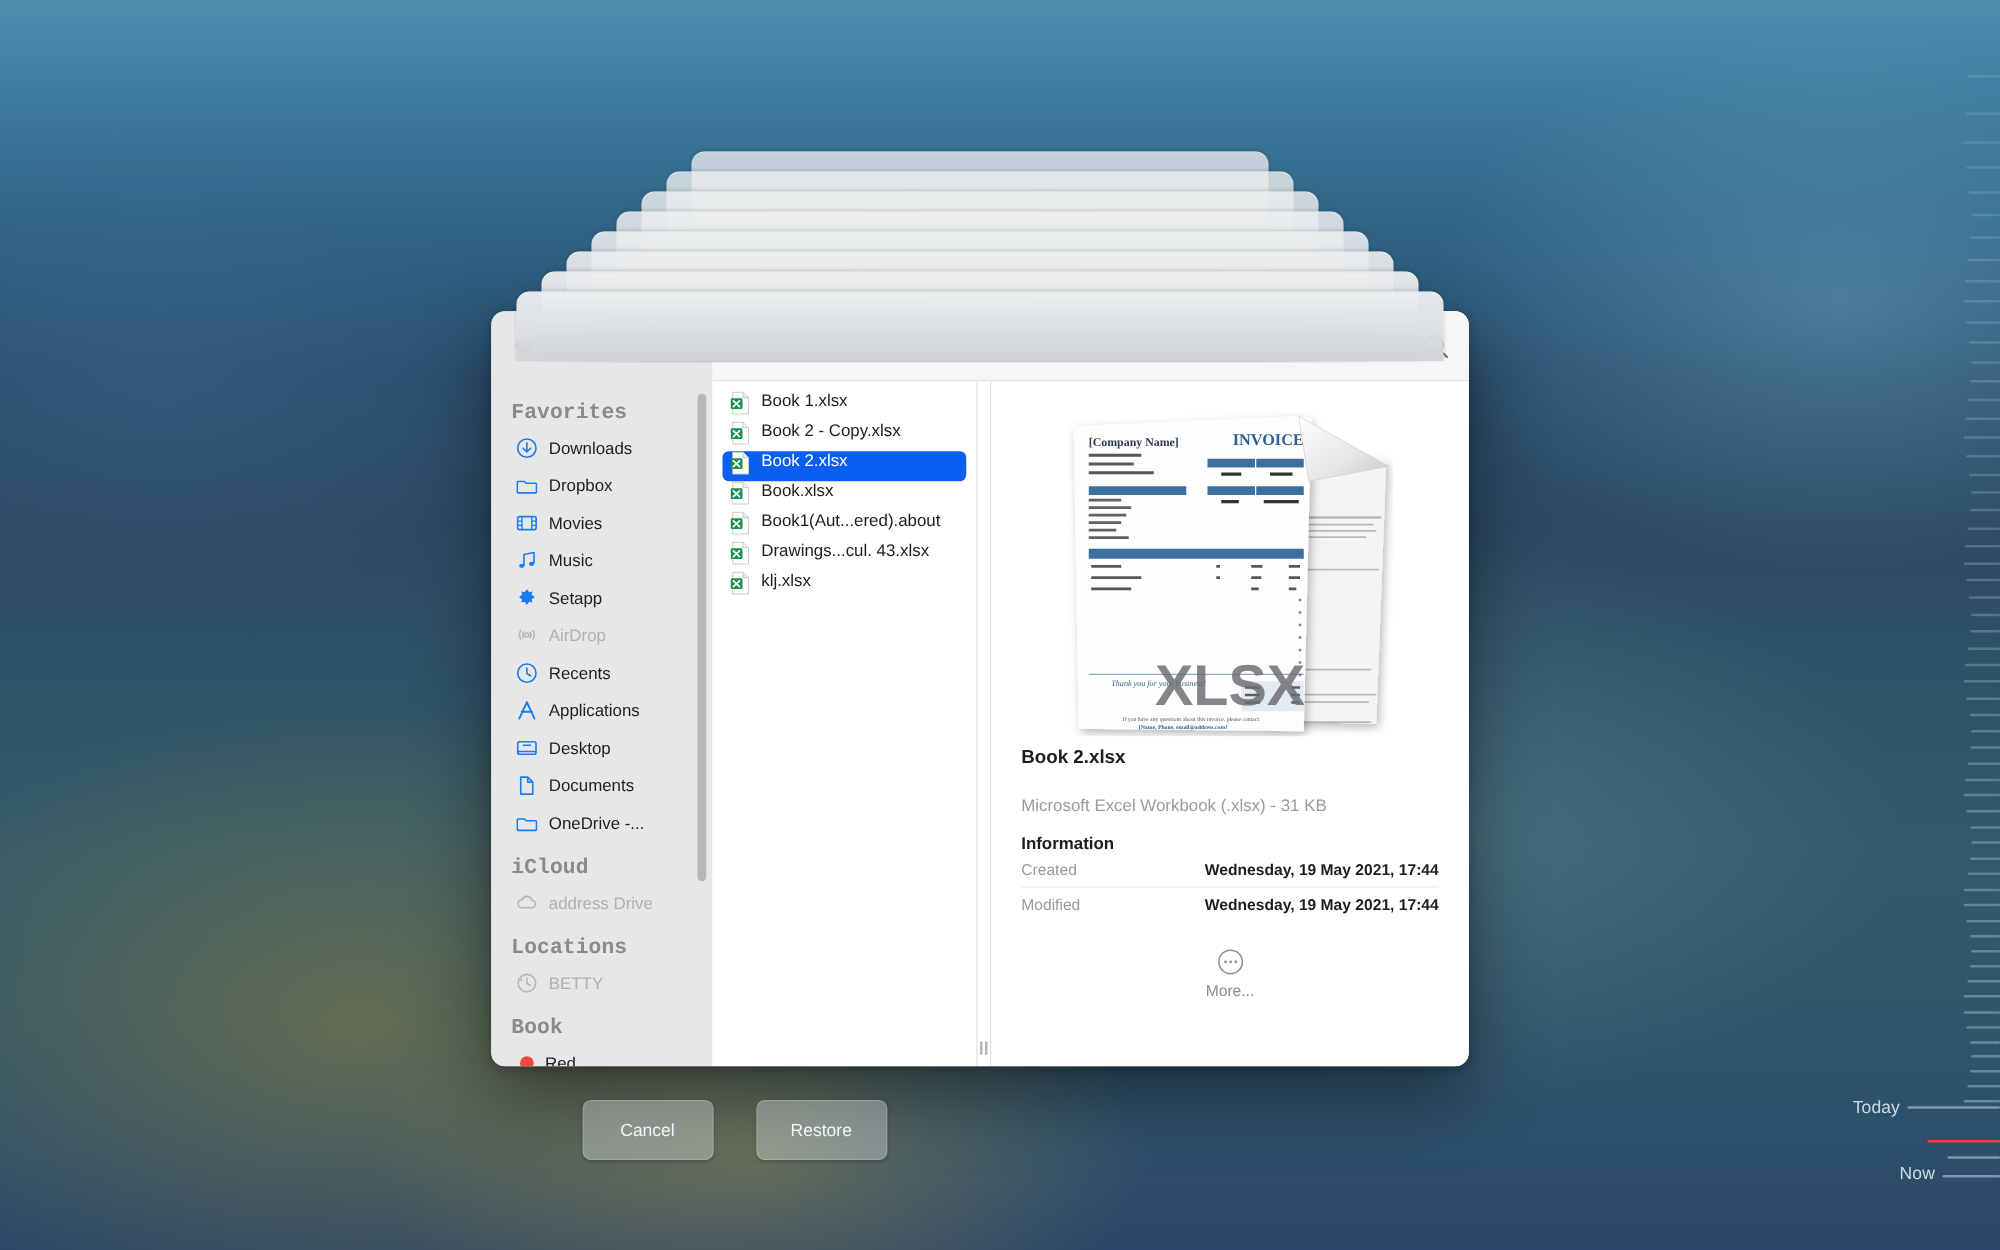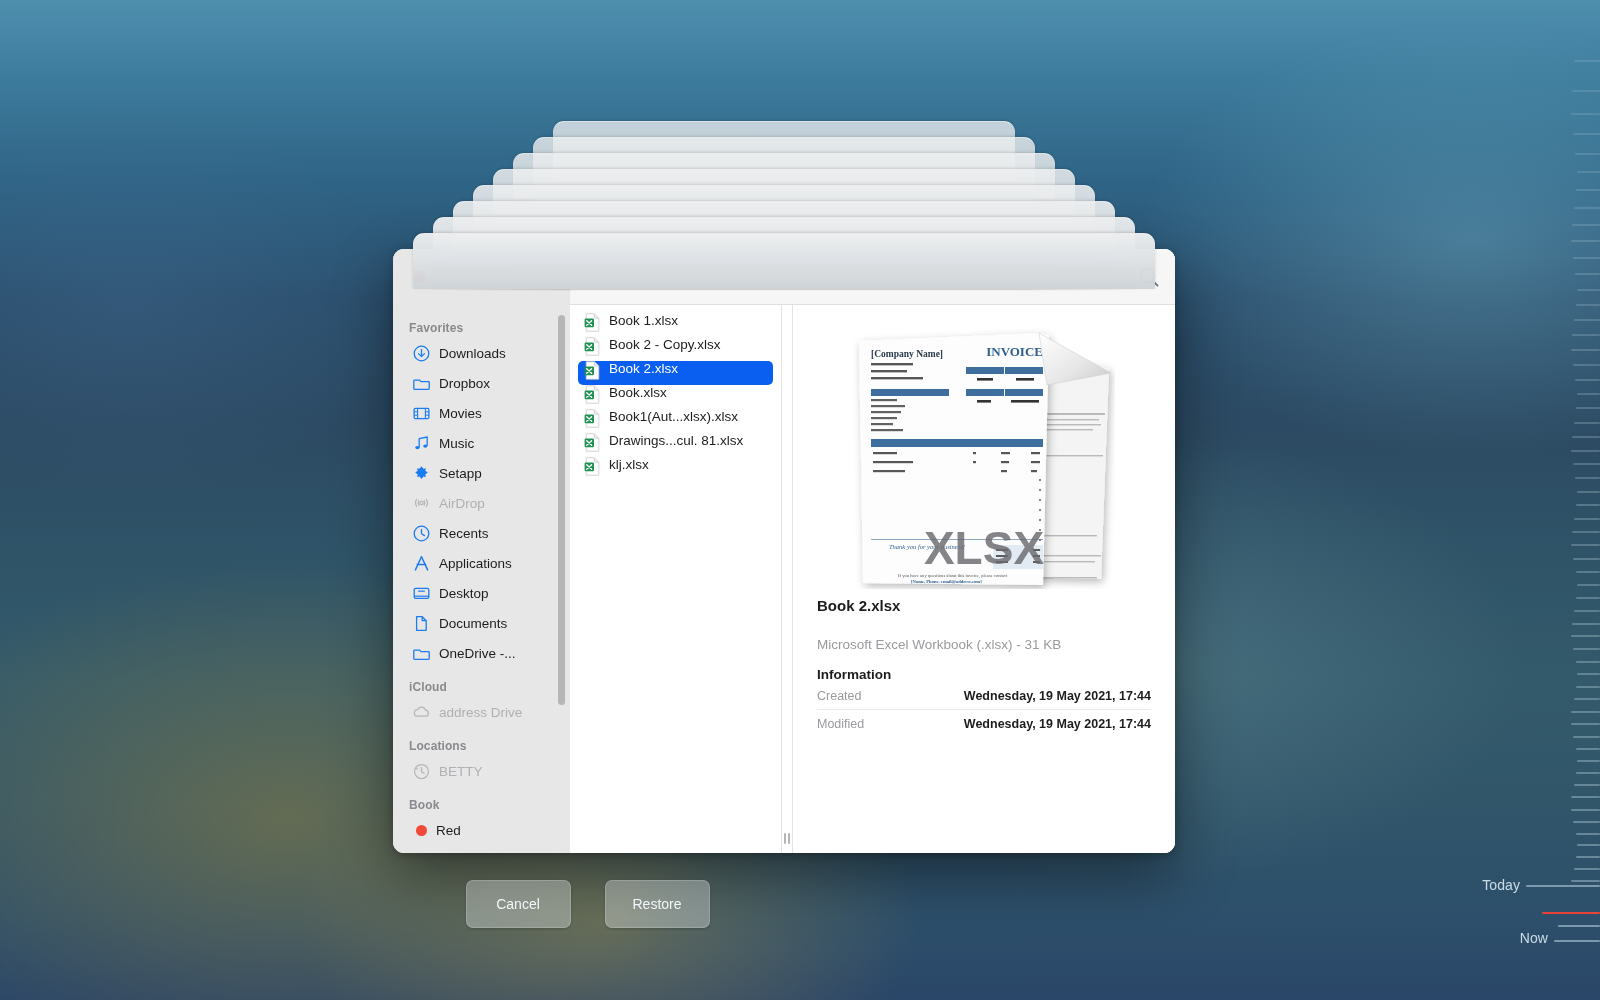--- a/index.html
+++ b/index.html
@@ -94,25 +94,26 @@
   .tl.red { background: #fb5a4f; }
   .tl.amber { background: #c9c9c9; }
   .tl.green { background: #c9c9c9; }
 
   #sidebar-scroll {
     position: absolute;
     top: 56px; left: 0; right: 0; bottom: 0;
     padding: 6px 0 0 0;
   }
   .side-section {
-    font-size: 12px;
+    font-size: 17px;
     font-weight: bold;
     color: #8a8a8e;
     padding: 10px 4px 5px 16px;
     letter-spacing: .1px;
+    font-family: Liberation Mono, monospace;
   }
   .side-item {
     display: flex; align-items: center;
     height: 26px;
     padding-left: 14px;
     margin: 0 8px 4px 6px;
     border-radius: 5px;
     gap: 9px;
     font-size: 13.5px;
     color: #1d1d1f;
@@ -576,30 +577,30 @@
 </svg></span>
               <span>Book.xlsx</span>
             </div>
             <div class="file-row">
               <span class="xlsx-icon"><svg viewBox="0 0 17 19" fill="none">
   <path d="M2.2 0.8h8.2l4.4 4.3v13.1H2.2z" fill="#ffffff" stroke="#c9c9c9" stroke-width="0.8"></path>
   <path d="M10.4 0.8v4.3h4.4" fill="#eeeeee" stroke="#c9c9c9" stroke-width="0.8"></path>
   <rect x="0.6" y="5.6" width="9.4" height="8.6" rx="1.1" fill="#1e9150"></rect>
   <path d="M2.7 7.7l4.9 4.6M7.6 7.7l-4.9 4.6" stroke="#ffffff" stroke-width="1.35" stroke-linecap="round"></path>
 </svg></span>
-              <span>Book1(Aut...xlsx).xlsx</span>
+              <span>Book1(Aut...ered).about</span>
             </div>
             <div class="file-row">
               <span class="xlsx-icon"><svg viewBox="0 0 17 19" fill="none">
   <path d="M2.2 0.8h8.2l4.4 4.3v13.1H2.2z" fill="#ffffff" stroke="#c9c9c9" stroke-width="0.8"></path>
   <path d="M10.4 0.8v4.3h4.4" fill="#eeeeee" stroke="#c9c9c9" stroke-width="0.8"></path>
   <rect x="0.6" y="5.6" width="9.4" height="8.6" rx="1.1" fill="#1e9150"></rect>
   <path d="M2.7 7.7l4.9 4.6M7.6 7.7l-4.9 4.6" stroke="#ffffff" stroke-width="1.35" stroke-linecap="round"></path>
 </svg></span>
-              <span>Drawings...cul. 81.xlsx</span>
+              <span>Drawings...cul. 43.xlsx</span>
             </div>
             <div class="file-row">
               <span class="xlsx-icon"><svg viewBox="0 0 17 19" fill="none">
   <path d="M2.2 0.8h8.2l4.4 4.3v13.1H2.2z" fill="#ffffff" stroke="#c9c9c9" stroke-width="0.8"></path>
   <path d="M10.4 0.8v4.3h4.4" fill="#eeeeee" stroke="#c9c9c9" stroke-width="0.8"></path>
   <rect x="0.6" y="5.6" width="9.4" height="8.6" rx="1.1" fill="#1e9150"></rect>
   <path d="M2.7 7.7l4.9 4.6M7.6 7.7l-4.9 4.6" stroke="#ffffff" stroke-width="1.35" stroke-linecap="round"></path>
 </svg></span>
               <span>klj.xlsx</span>
             </div>
@@ -729,20 +730,29 @@
               <div class="pv-row">
                 <span class="pv-k">Created</span>
                 <span class="pv-v">Wednesday, 19 May 2021, 17:44</span>
               </div>
               <div class="pv-row">
                 <span class="pv-k">Modified</span>
                 <span class="pv-v">Wednesday, 19 May 2021, 17:44</span>
               </div>
             </div>
 
+          <div id="pv-more">
+            <svg width="21" height="21" viewBox="0 0 21 21" fill="none">
+              <circle cx="10.5" cy="10.5" r="9.4" stroke="#8c8c90" stroke-width="1.2"></circle>
+              <circle cx="6.4" cy="10.5" r="1.05" fill="#8c8c90"></circle>
+              <circle cx="10.5" cy="10.5" r="1.05" fill="#8c8c90"></circle>
+              <circle cx="14.6" cy="10.5" r="1.05" fill="#8c8c90"></circle>
+            </svg>
+            <span id="pv-more-label">More...</span>
+          </div>
         </div>
       </div>
     </div>
   </div>
 
 
   <div id="btnbar">
     <div class="tm-button">Cancel</div>
     <div class="tm-button">Restore</div>
   </div>

